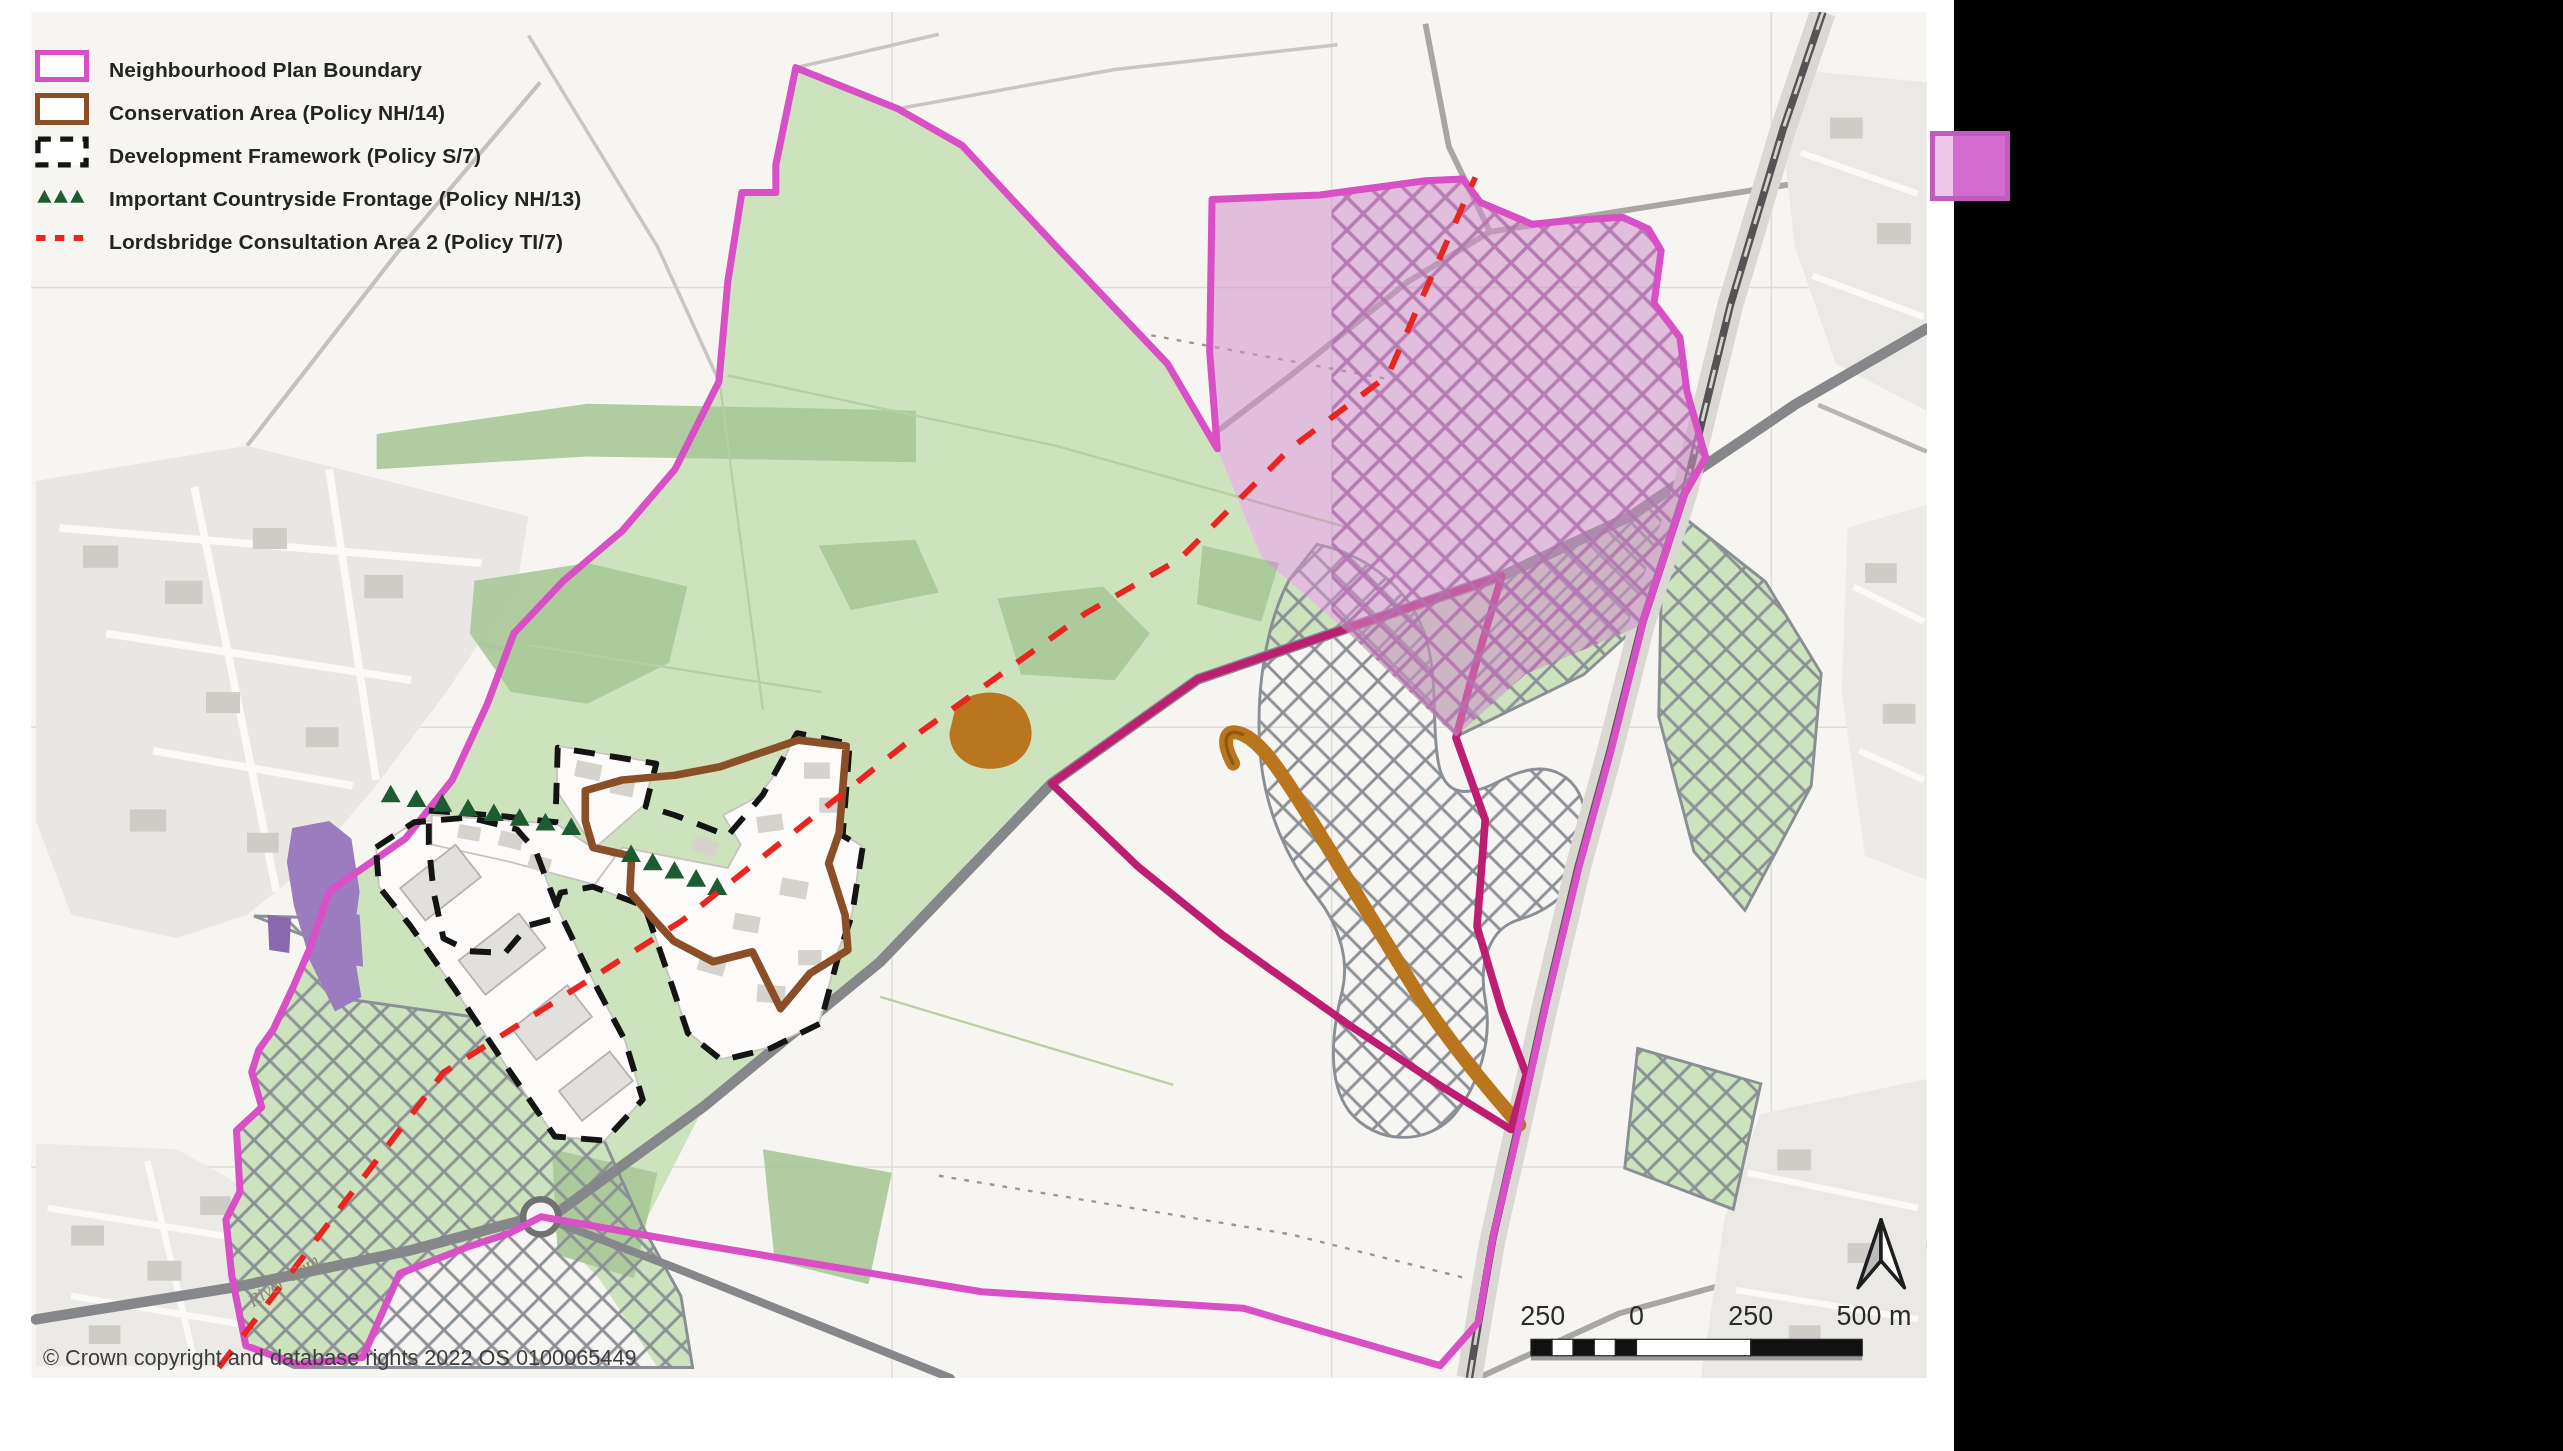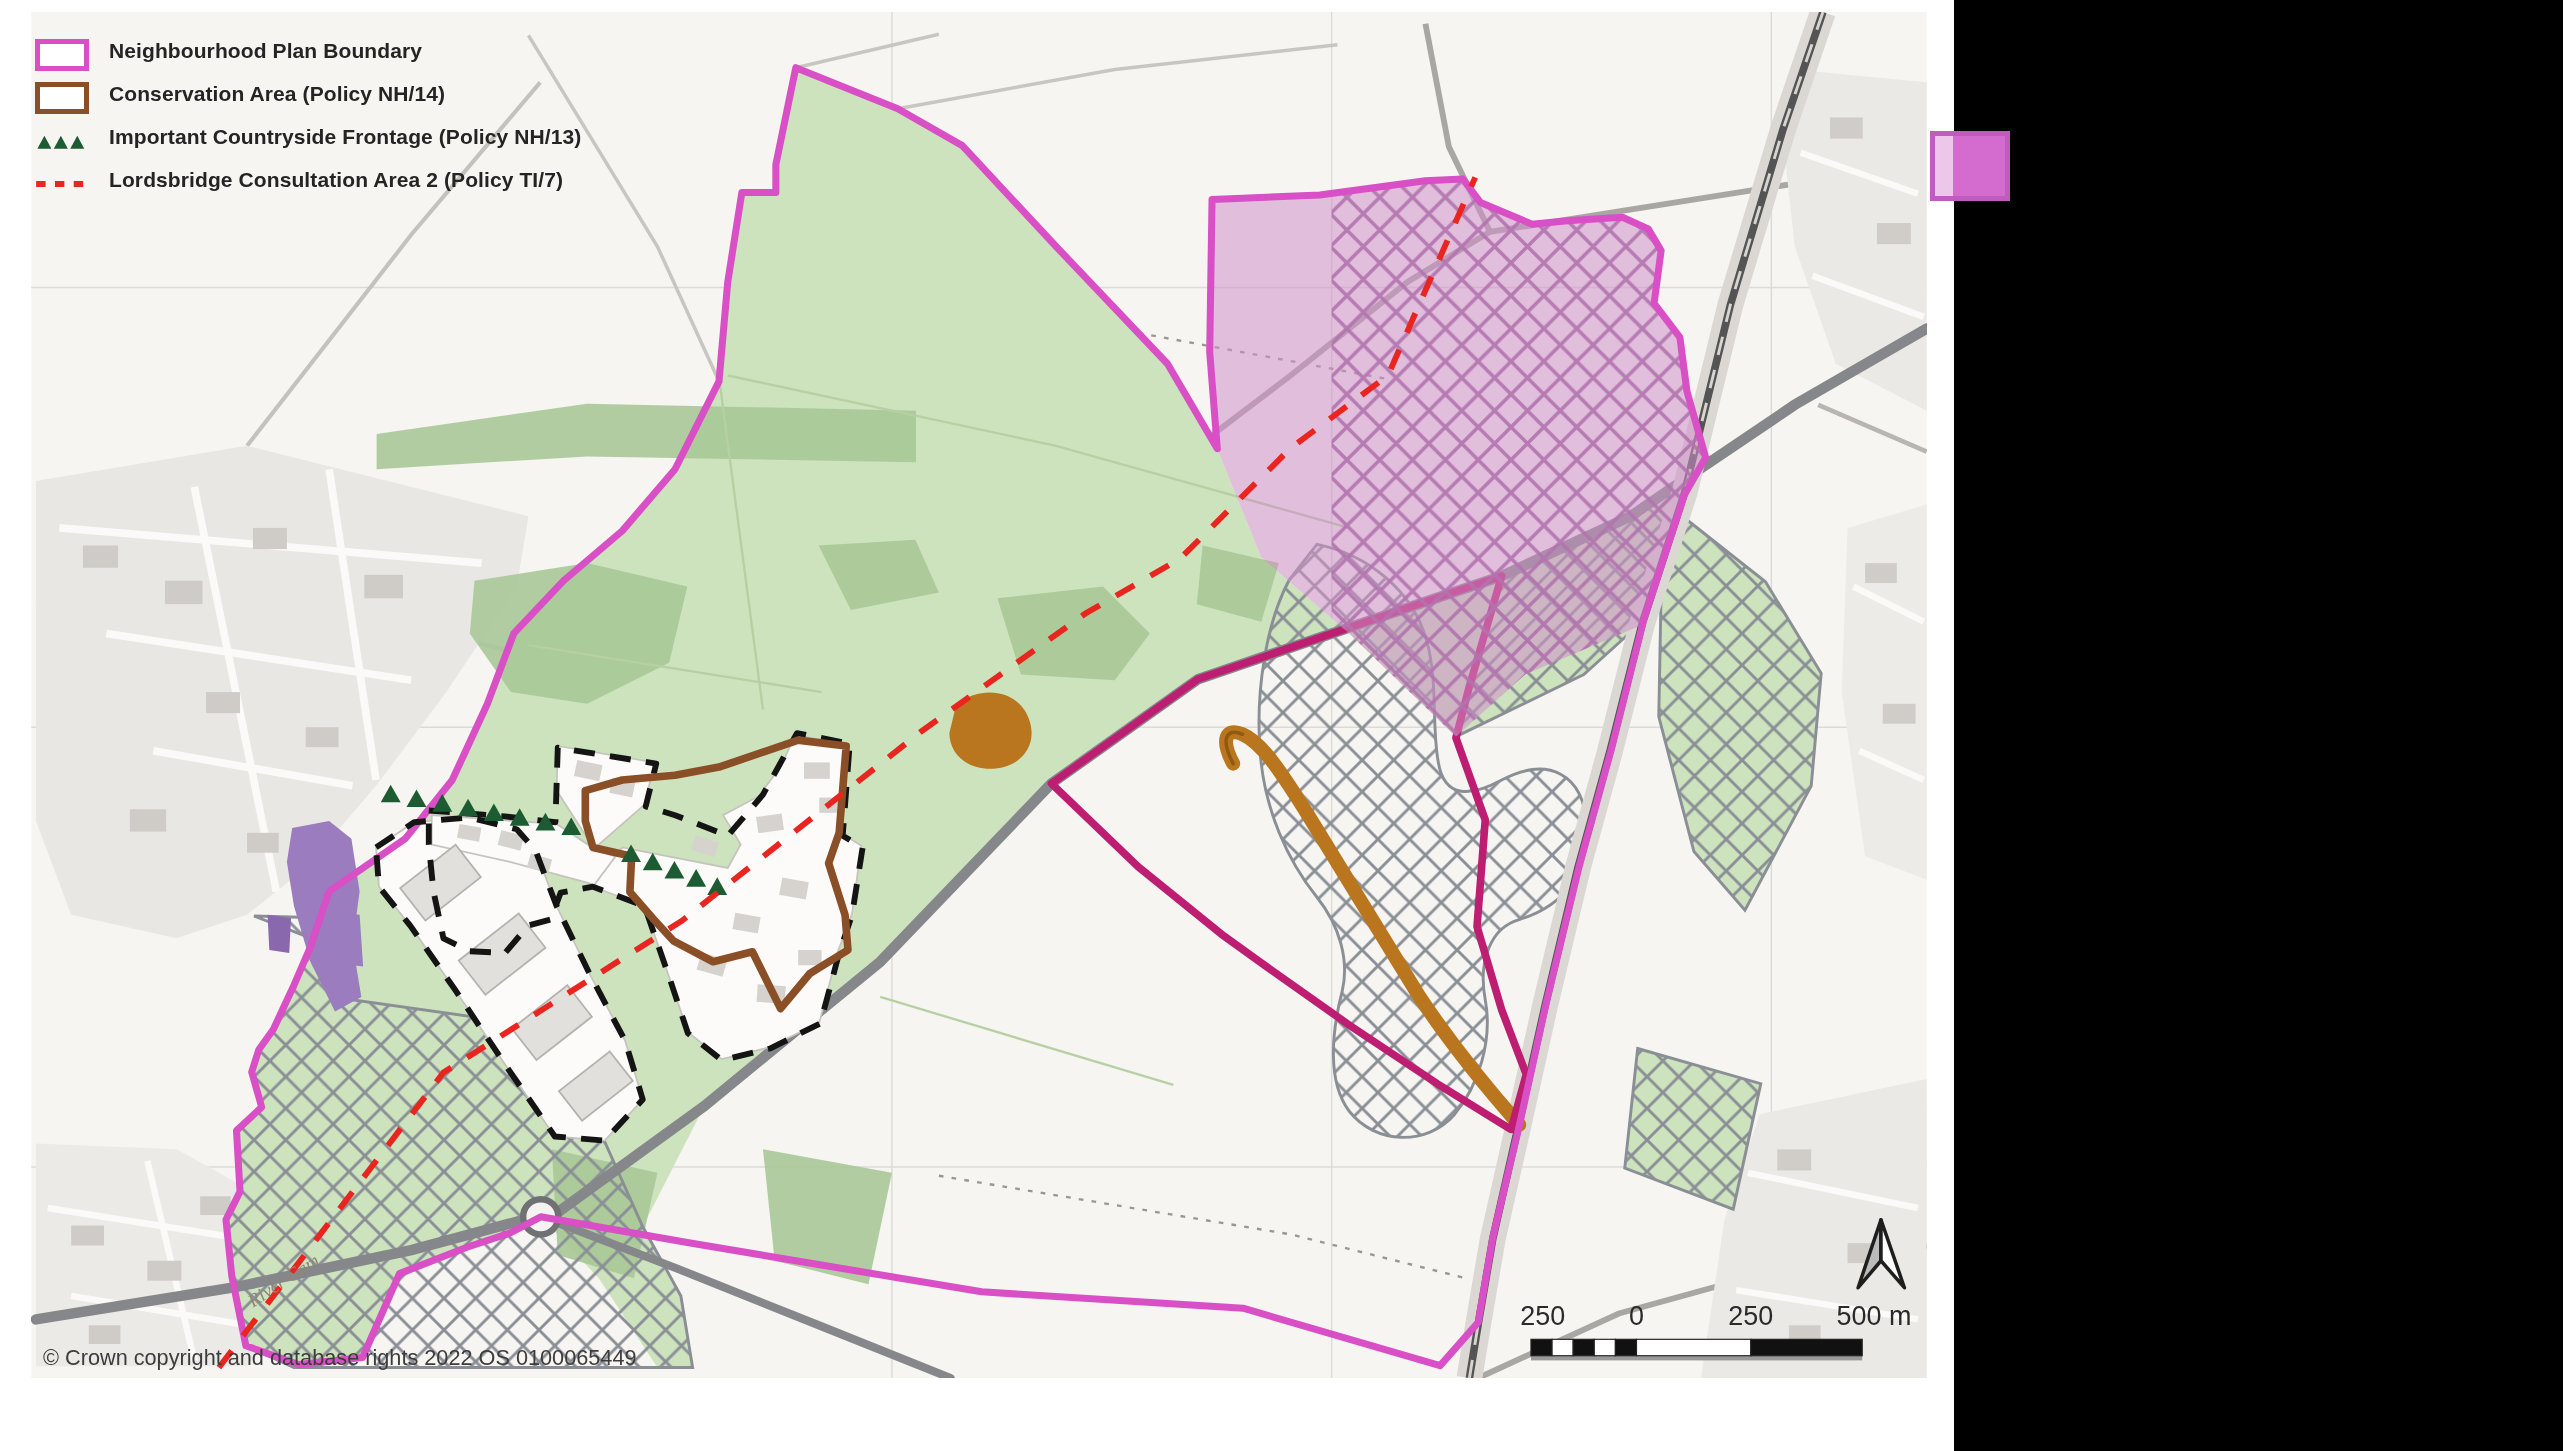--- a/index.html
+++ b/index.html
@@ -1,21 +1,21 @@
 <!DOCTYPE html>
 <html style="font-size:9.4px"><head>
 <meta charset="utf-8">
 <style>
   html,body{margin:0;padding:0;background:#ffffff;}
   #page{position:relative;width:2563px;height:1451px;background:#ffffff;overflow:hidden;
         font-family:"Liberation Sans",sans-serif;}
   #map-wrap{position:absolute;left:30.5px;top:11.7px;width:1896px;height:1366px;}
   
   #legend{position:absolute;left:35px;top:39px;}
-  .lg-row{display:flex;align-items:flex-start;height:43px;}
+  .lg-row{display:flex;align-items:flex-end;height:43px;}
   .sw{width:54px;height:32px;box-sizing:border-box;flex:0 0 auto;margin-right:20px;background:#fff;}
   .sw svg{display:block;width:54px;height:32px;}
   .sw-plan{border:5.3px solid #D94FC6;}
   .sw-cons{border:5.9px solid #8A4F26;}
   .sw-emp{background:#9B7CBE;}
   .sw-green{background:#CDE3BD;}
   .sw-hist{border:5.9px solid #BE1E72;}
   .sw-none{background:transparent;}
   .lg-label{font-size:21px;font-weight:bold;color:#242424;white-space:nowrap;letter-spacing:0.1px;}
   
@@ -284,20 +284,28 @@
       <span class="sw sw-plan"></span>
       <span class="lg-label">Neighbourhood Plan Boundary</span>
     </div>
     <div class="lg-row">
       <span class="sw sw-cons"></span>
       <span class="lg-label">Conservation Area (Policy NH/14)</span>
     </div>
     <div class="lg-row">
       <span class="sw sw-none">
         <svg viewBox="0 0 92 54">
+            <rect x="5" y="5" width="82" height="44" fill="#fff" stroke="#141414" stroke-width="9" stroke-dasharray="22 16"></rect>
+          </svg>
+      </span>
+      <span class="lg-label">Development Framework (Policy S/7)</span>
+    </div>
+    <div class="lg-row">
+      <span class="sw sw-none">
+        <svg viewBox="0 0 92 54">
           <path d="M4,40 l12,-22 l12,22 z" fill="#1D5C33"></path>
           <path d="M32,40 l12,-22 l12,22 z" fill="#1D5C33"></path>
           <path d="M60,40 l12,-22 l12,22 z" fill="#1D5C33"></path>
         </svg>
       </span>
       <span class="lg-label">Important Countryside Frontage (Policy NH/13)</span>
     </div>
     <div class="lg-row">
       <span class="sw sw-none">
         <svg viewBox="0 0 92 54">

